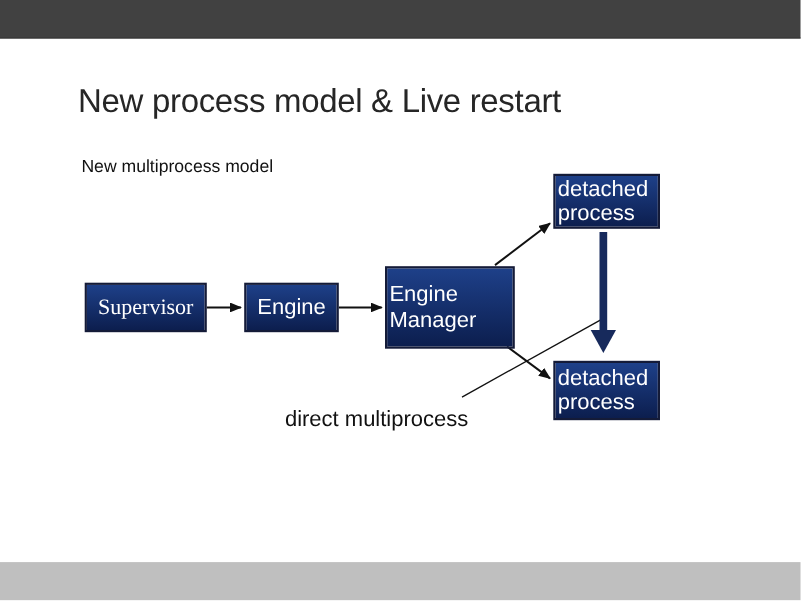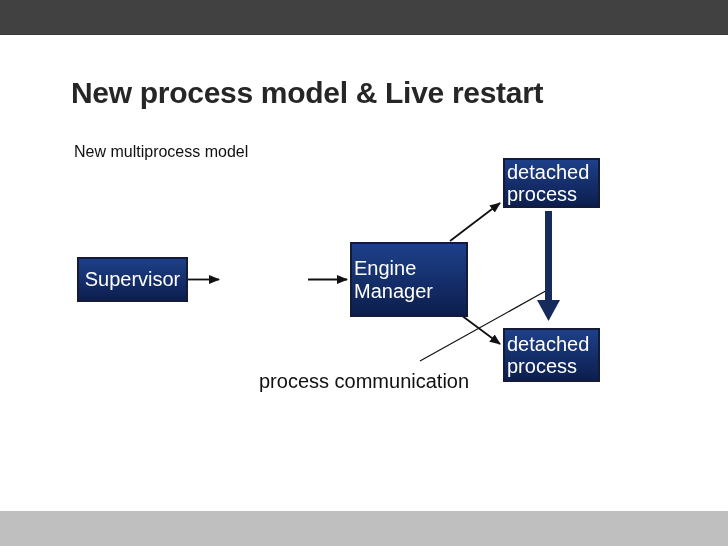--- a/index.html
+++ b/index.html
@@ -26,21 +26,21 @@
     position: absolute;
     left: 0; top: 511px;
     width: 728px; height: 35px;
     background: var(--bottom-bar, #bfbfbf);
   }
   .title {
     position: absolute;
     left: 71px; top: 76px;
     margin: 0;
     font-size: 30px;
-    font-weight: 700;
+    font-weight: 400;
     letter-spacing: -0.3px;
     color: var(--title-text, #262626);
     white-space: nowrap;
   }
   .subtitle {
     position: absolute;
     left: 74px; top: 143px;
     font-size: 16px;
     color: var(--body-text, #111111);
     white-space: nowrap;
@@ -63,21 +63,21 @@
     display: flex;
     align-items: center;
     justify-content: center;
     background: linear-gradient(180deg, var(--box-top, #1e4089) 0%, var(--box-bottom, #0c1e4e) 100%);
     border: 2px solid var(--box-border, #141b38);
     color: var(--box-text, #ffffff);
     font-size: 20px;
     line-height: 1.12;
     padding: 0 2px;
   }
-  .node-supervisor        { left: 77px;  top: 257px; width: 111px; height: 45px; }
+  .node-supervisor        { left: 77px;  top: 257px; width: 111px; height: 45px; font-family: Liberation Serif, serif; }
   .node-engine            { left: 222px; top: 257px; width: 86px;  height: 45px; }
   .node-process-manager   { left: 350px; top: 242px; width: 118px; height: 75px; }
   .node-detached-top      { left: 503px; top: 158px; width: 97px;  height: 50px; }
   .node-detached-bottom   { left: 503px; top: 328px; width: 97px;  height: 54px; }
 </style>
 </head>
 <body>
 
 <div class="slide">
 
@@ -103,24 +103,25 @@
     <line x1="461" y1="315" x2="500" y2="344" stroke="#111111" stroke-width="1.8" marker-end="url(#arrowhead)"></line>
 
     <line x1="420" y1="361" x2="551" y2="288" stroke="#111111" stroke-width="1.2"></line>
 
     <line x1="548.5" y1="211" x2="548.5" y2="302" stroke="#172a5c" stroke-width="7"></line>
     <polygon points="537,300 560,300 548.5,321" fill="#172a5c"></polygon>
   </svg>
 
   <div class="node node-supervisor">Supervisor</div>
 
+  <div class="node node-engine">Engine</div>
 
   <div class="node node-process-manager">Engine Manager</div>
 
   <div class="node node-detached-top">detached process</div>
 
   <div class="node node-detached-bottom">detached process</div>
 
-  <div class="annotation">process communication</div>
+  <div class="annotation">direct multiprocess</div>
 
   <div class="bottom-bar"></div>
 
 </div>
 
 </body></html>

